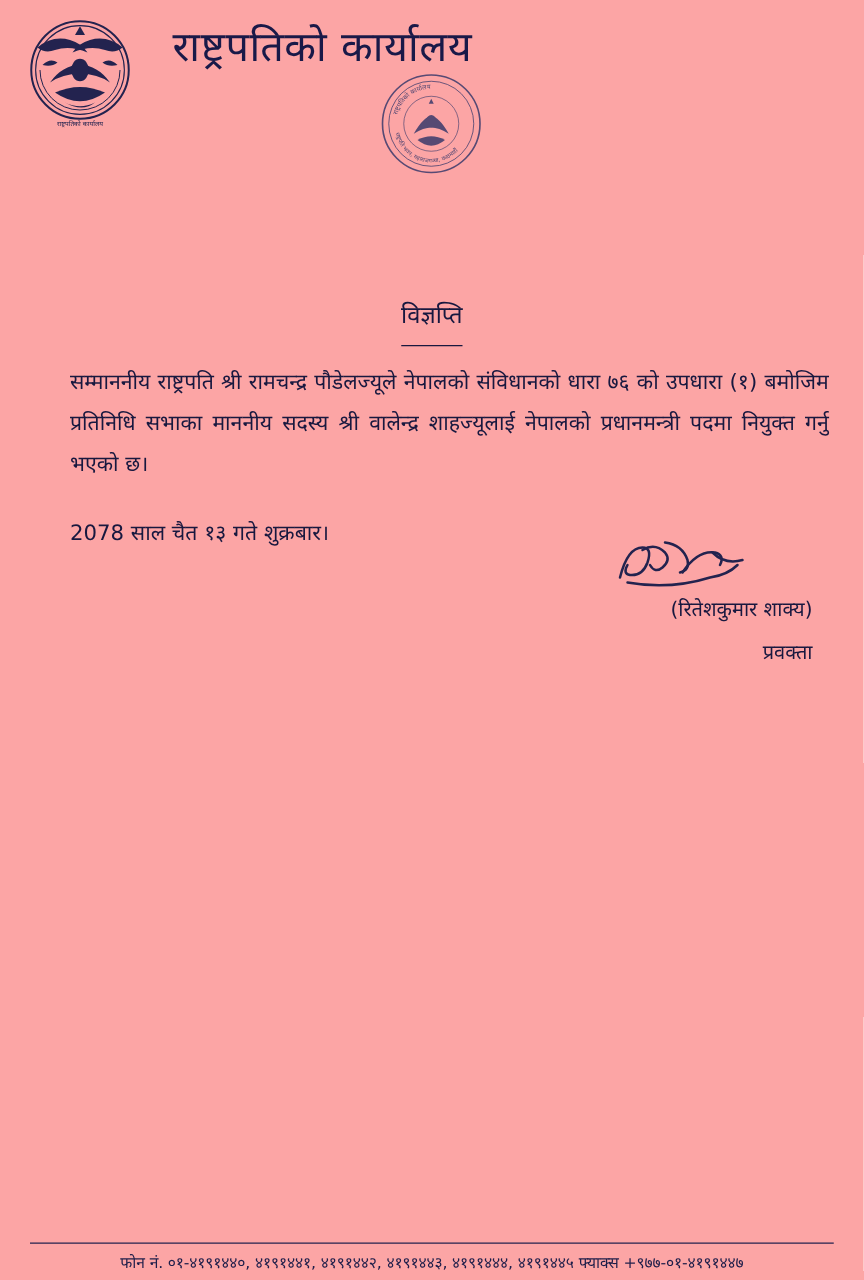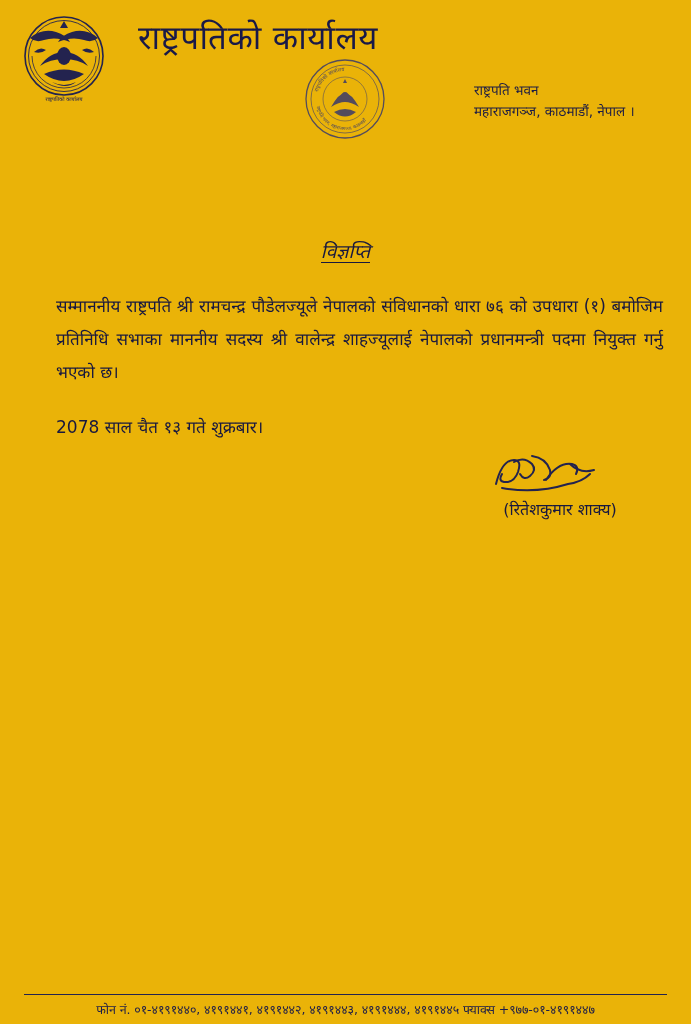--- a/index.html
+++ b/index.html
@@ -12,21 +12,21 @@
     height: 1024px;
     font-family: "DejaVu Sans", sans-serif;
     color: #1b1b45;
     position: relative;
     overflow: hidden;
   }
   .page {
     position: relative;
     width: 691px;
     height: 1024px;
-    background: #eab308;
+    background: #fca5a5;
   }
 
   
   .letterhead {
     position: relative;
     height: 140px;
   }
   .emblem {
     position: absolute;
     left: 14px;
@@ -63,22 +63,21 @@
 
   
   .doc-heading {
     margin-top: 98px;
     text-align: center;
     font-size: 19px;
     color: #18183f;
   }
   .doc-heading .u {
     border-bottom: 1.3px solid #18183f;
-    padding-bottom: 0;
-    font-style: italic;
+    padding-bottom: 13px;
   }
   .body-block {
     margin: 26px 28px 0 56px;
   }
   .para {
     font-size: 17px;
     line-height: 1.95;
     text-align: justify;
     text-justify: inter-word;
     color: #18183f;
@@ -87,23 +86,23 @@
     margin: 22px 56px 0 56px;
     font-size: 17px;
     line-height: 1.95;
     color: #18183f;
   }
 
   
   .sign-area {
     position: absolute;
     left: 470px;
-    top: 452px;
+    top: 430px;
     width: 180px;
-    text-align: center;
+    text-align: right;
   }
   .sign-glyph {
     height: 46px;
     position: relative;
   }
   .sign-glyph svg { position: absolute; left: 14px; top: -2px; }
   .sign-name {
     font-size: 16px;
     color: #18183f;
     white-space: nowrap;
@@ -185,24 +184,20 @@
             <textPath href="#sealTop" startOffset="8%">राष्ट्रपतिको कार्यालय</textPath>
           </text>
           <path id="sealBottom" d="M -29 2 A 29 29 0 0 0 29 2" fill="none"></path>
           <text font-size="4.6" fill="#3a3a6b" opacity="0.9" font-family="DejaVu Sans, sans-serif">
             <textPath href="#sealBottom" startOffset="6%">राष्ट्रपति भवन, महाराजगञ्ज, काठमाडौं</textPath>
           </text>
         </g>
       </svg>
     </div>
 
-    <div class="addr">
-      <div>राष्ट्रपति भवन</div>
-      <div>महाराजगञ्ज, काठमाडौं, नेपाल ।</div>
-    </div>
   </div>
 
   <div class="doc-heading">
     <span class="u">विज्ञप्ति</span>
   </div>
 
   <div class="body-block">
     <div class="para">सम्माननीय राष्ट्रपति श्री रामचन्द्र पौडेलज्यूले नेपालको संविधानको धारा ७६ को उपधारा (१) बमोजिम प्रतिनिधि सभाका माननीय सदस्य श्री वालेन्द्र शाहज्यूलाई नेपालको प्रधानमन्त्री पदमा नियुक्त गर्नु भएको छ।</div>
   </div>
 
@@ -217,20 +212,21 @@
           <path d="M12 34 q6 -24 18 -24 q8 0 4 12 q-4 11 -14 10 q-6 -1 -2 -8"></path>
           <path d="M30 12 q10 -6 18 2 q5 6 -2 12 q-6 5 -10 -2"></path>
           <path d="M48 6 q14 2 18 14 q2 8 -6 10"></path>
           <path d="M62 30 q12 -18 26 -16 q8 2 4 10"></path>
           <path d="M86 14 q10 10 24 6"></path>
           <path d="M18 38 q34 6 66 -4 q14 -2 22 -10"></path>
         </g>
       </svg>
     </div>
     <div class="sign-name">(रितेशकुमार शाक्य)</div>
+    <div class="sign-role">प्रवक्ता</div>
   </div>
 
   <div class="footer">
     <div class="footer-rule"></div>
     <div class="footer-text">फोन नं. ०१-४१९१४४०, ४१९१४४१, ४१९१४४२, ४१९१४४३, ४१९१४४४, ४१९१४४५ फ्याक्स +९७७-०१-४१९१४४७</div>
   </div>
 
 </div>
 
 </body></html>

